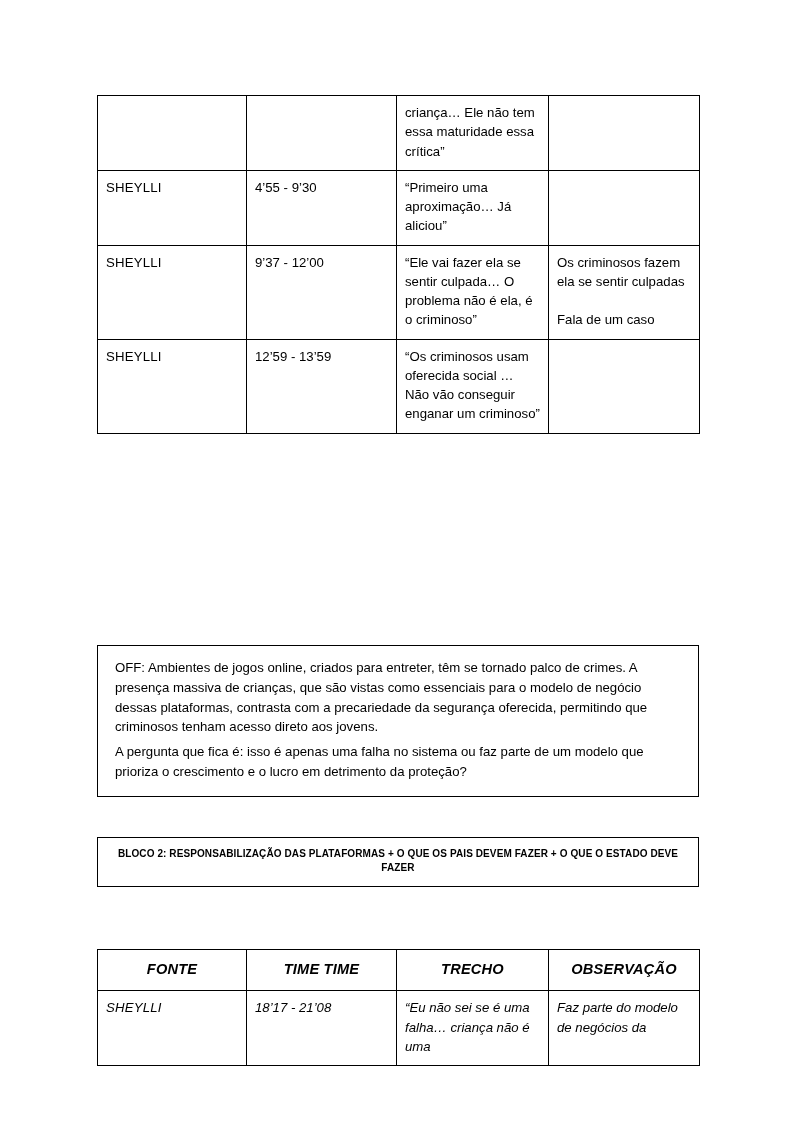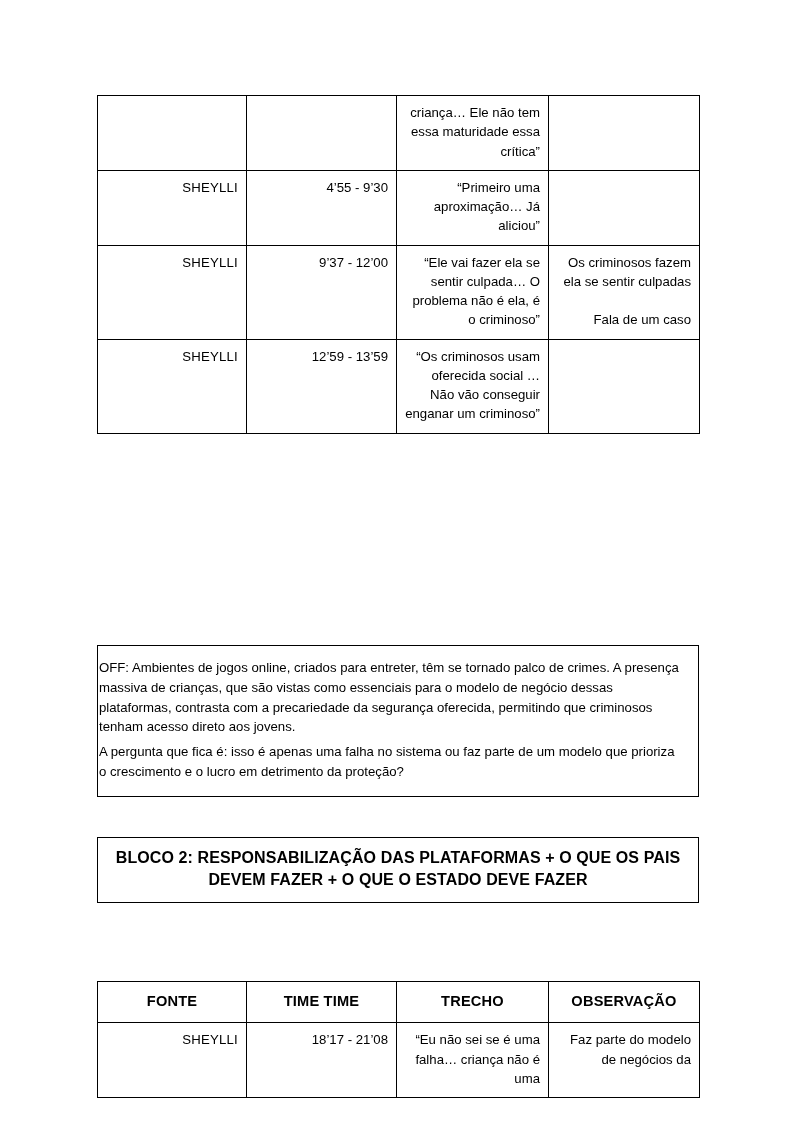--- a/index.html
+++ b/index.html
@@ -32,21 +32,21 @@
     table-layout: fixed;
     background: #ffffff;
   }
   .tbl td, .tbl th {
     border: 1.4px solid #000000;
     vertical-align: top;
     padding: 7px 8px 9px 8px;
     font-size: 13.2px;
     line-height: 1.46;
     font-weight: normal;
-    text-align: right;
+    text-align: left;
   }
   .col-fonte   { width: 149px; }
   .col-time    { width: 150px; }
   .col-trecho  { width: 152px; }
   .col-obs     { width: 151px; }
 
   .cell-fonte {
     text-align: center;
     font-weight: bold;
     letter-spacing: 0.2px;
@@ -71,21 +71,21 @@
 
   
   .off-box {
     position: absolute;
     left: 97px;
     top: 645px;
     width: 602px;
     box-sizing: border-box;
     border: 1.4px solid #000000;
     background: #ffffff;
-    padding: 12px 13px 14px 1px;
+    padding: 12px 13px 14px 17px;
     min-height: 150px;
   }
   .off-box p {
     margin: 0;
     font-size: 13.2px;
     line-height: 1.5;
     text-align: left;
   }
   .off-box p + p { margin-top: 5px; }
 
@@ -94,27 +94,27 @@
     position: absolute;
     left: 97px;
     top: 837px;
     width: 602px;
     box-sizing: border-box;
     border: 1.4px solid #000000;
     background: #ffffff;
     padding: 9px 14px 11px 14px;
     text-align: center;
     font-weight: bold;
-    font-size: 16px;
+    font-size: 10px;
     line-height: 1.38;
     letter-spacing: 0.1px;
   }
 
   
-  #table-bloco2 { left: 97px; top: 981px; }
+  #table-bloco2 { left: 97px; top: 949px; font-style: italic; }
 </style>
 </head>
 <body>
 
 <div class="page">
 
   <table class="tbl" id="table-continued">
     <colgroup>
       <col class="col-fonte">
         <col class="col-time">

